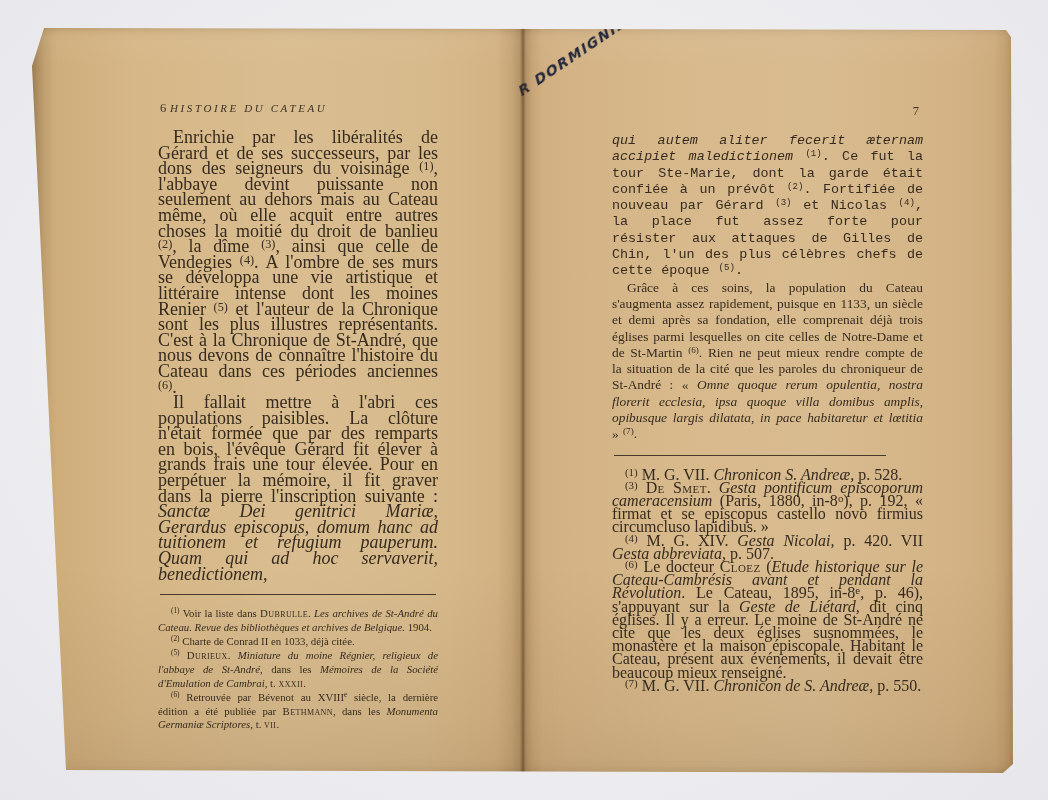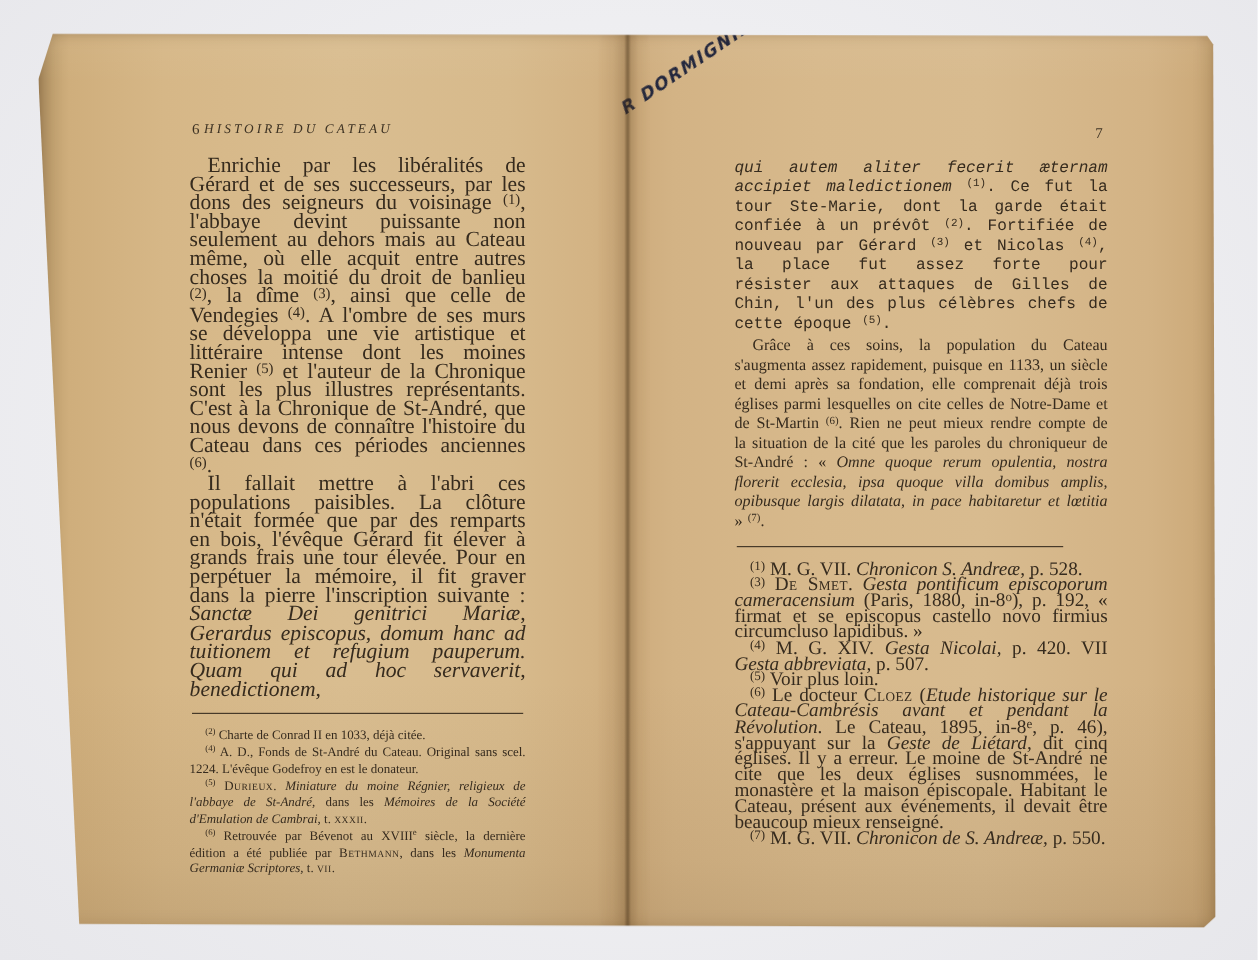--- a/index.html
+++ b/index.html
@@ -75,41 +75,40 @@
       <div class="page-header">
         <span class="num">6</span>
         <span class="title">HISTOIRE DU CATEAU</span>
       </div>
       <div class="paras">
           <p class="para"><span class="seg-n">Enrichie par les libéralités de Gérard et de ses successeurs, par les dons des seigneurs du voisinage </span><span class="seg-sup">(1)</span><span class="seg-n">, l'abbaye devint puissante non seulement au dehors mais au Cateau même, où elle acquit entre autres choses la moitié du droit de banlieu </span><span class="seg-sup">(2)</span><span class="seg-n">, la dîme </span><span class="seg-sup">(3)</span><span class="seg-n">, ainsi que celle de Vendegies </span><span class="seg-sup">(4)</span><span class="seg-n">. A l'ombre de ses murs se développa une vie artistique et littéraire intense dont les moines Renier </span><span class="seg-sup">(5)</span><span class="seg-n"> et l'auteur de la Chronique sont les plus illustres représentants. C'est à la Chronique de St-André, que nous devons de connaître l'histoire du Cateau dans ces périodes anciennes </span><span class="seg-sup">(6)</span><span class="seg-n">.</span></p>
           <p class="para"><span class="seg-n">Il fallait mettre à l'abri ces populations paisibles. La clôture n'était formée que par des remparts en bois, l'évêque Gérard fit élever à grands frais une tour élevée. Pour en perpétuer la mémoire, il fit graver dans la pierre l'inscription suivante : </span><span class="seg-i">Sanctæ Dei genitrici Mariæ, Gerardus episcopus, domum hanc ad tuitionem et refugium pauperum. Quam qui ad hoc servaverit, benedictionem,</span></p>
         </div>
       <hr class="fn-rule">
       <div class="footnotes">
+          <p class="footnote"><span class="seg-sup">(1)</span><span class="seg-n"> Voir la liste dans </span><span class="seg-sc">Dubrulle</span><span class="seg-n">. </span><span class="seg-i">Les archives de St-André du Cateau. Revue des bibliothèques et archives de Belgique.</span><span class="seg-n"> 1904.</span></p>
           <p class="footnote"><span class="seg-sup">(2)</span><span class="seg-n"> Charte de Conrad II en 1033, déjà citée.</span></p>
-          <p class="footnote"><span class="seg-sup">(4)</span><span class="seg-n"> A. D., Fonds de St-André du Cateau. Original sans scel. 1224. L'évêque Godefroy en est le donateur.</span></p>
           <p class="footnote"><span class="seg-sup">(5)</span><span class="seg-n"> </span><span class="seg-sc">Durieux</span><span class="seg-n">. </span><span class="seg-i">Miniature du moine Régnier, religieux de l'abbaye de St-André,</span><span class="seg-n"> dans les </span><span class="seg-i">Mémoires de la Société d'Emulation de Cambrai,</span><span class="seg-n"> t. </span><span class="seg-sc">xxxii</span><span class="seg-n">.</span></p>
           <p class="footnote"><span class="seg-sup">(6)</span><span class="seg-n"> Retrouvée par Bévenot au XVIII</span><span class="seg-sup">e</span><span class="seg-n"> siècle, la dernière édition a été publiée par </span><span class="seg-sc">Bethmann</span><span class="seg-n">, dans les </span><span class="seg-i">Monumenta Germaniæ Scriptores,</span><span class="seg-n"> t. </span><span class="seg-sc">vii</span><span class="seg-n">.</span></p>
         </div>
     </div>
 
     <div class="page-col page-right">
       <div class="page-header">
         <span class="num">7</span>
       </div>
       <div class="paras">
           <p class="para"><span class="seg-i">qui autem aliter fecerit æternam accipiet maledictionem </span><span class="seg-sup">(1)</span><span class="seg-n">. Ce fut la tour Ste-Marie, dont la garde était confiée à un prévôt </span><span class="seg-sup">(2)</span><span class="seg-n">. Fortifiée de nouveau par Gérard </span><span class="seg-sup">(3)</span><span class="seg-n"> et Nicolas </span><span class="seg-sup">(4)</span><span class="seg-n">, la place fut assez forte pour résister aux attaques de Gilles de Chin, l'un des plus célèbres chefs de cette époque </span><span class="seg-sup">(5)</span><span class="seg-n">.</span></p>
           <p class="para"><span class="seg-n">Grâce à ces soins, la population du Cateau s'augmenta assez rapidement, puisque en 1133, un siècle et demi après sa fondation, elle comprenait déjà trois églises parmi lesquelles on cite celles de Notre-Dame et de St-Martin </span><span class="seg-sup">(6)</span><span class="seg-n">. Rien ne peut mieux rendre compte de la situation de la cité que les paroles du chroniqueur de St-André : « </span><span class="seg-i">Omne quoque rerum opulentia, nostra florerit ecclesia, ipsa quoque villa domibus amplis, opibusque largis dilatata, in pace habitaretur et lœtitia</span><span class="seg-n"> » </span><span class="seg-sup">(7)</span><span class="seg-n">.</span></p>
         </div>
       <hr class="fn-rule">
       <div class="footnotes">
           <p class="footnote"><span class="seg-sup">(1)</span><span class="seg-n"> M. G. VII. </span><span class="seg-i">Chronicon S. Andreæ,</span><span class="seg-n"> p. 528.</span></p>
           <p class="footnote"><span class="seg-sup">(3)</span><span class="seg-n"> </span><span class="seg-sc">De Smet</span><span class="seg-n">. </span><span class="seg-i">Gesta pontificum episcoporum cameracensium</span><span class="seg-n"> (Paris, 1880, in-8</span><span class="seg-sup">o</span><span class="seg-n">), p. 192, « firmat et se episcopus castello novo firmius circumcluso lapidibus. »</span></p>
           <p class="footnote"><span class="seg-sup">(4)</span><span class="seg-n"> M. G. XIV. </span><span class="seg-i">Gesta Nicolai,</span><span class="seg-n"> p. 420. VII </span><span class="seg-i">Gesta abbreviata,</span><span class="seg-n"> p. 507.</span></p>
-          <p class="footnote"><span class="seg-sup">(5)</span><span class="seg-n"> Voir plus loin.</span></p>
           <p class="footnote"><span class="seg-sup">(6)</span><span class="seg-n"> Le docteur </span><span class="seg-sc">Cloez</span><span class="seg-n"> (</span><span class="seg-i">Etude historique sur le Cateau-Cambrésis avant et pendant la Révolution</span><span class="seg-n">. Le Cateau, 1895, in-8</span><span class="seg-sup">e</span><span class="seg-n">, p. 46), s'appuyant sur la </span><span class="seg-i">Geste de Liétard,</span><span class="seg-n"> dit cinq églises. Il y a erreur. Le moine de St-André ne cite que les deux églises susnommées, le monastère et la maison épiscopale. Habitant le Cateau, présent aux événements, il devait être beaucoup mieux renseigné.</span></p>
           <p class="footnote"><span class="seg-sup">(7)</span><span class="seg-n"> M. G. VII. </span><span class="seg-i">Chronicon de S. Andreæ,</span><span class="seg-n"> p. 550.</span></p>
         </div>
     </div>
 
     <div class="annotation">R DORMIGNIÉS</div>
 
     <div class="gutter"></div>
     <div class="book-shade"></div>
   </div>

